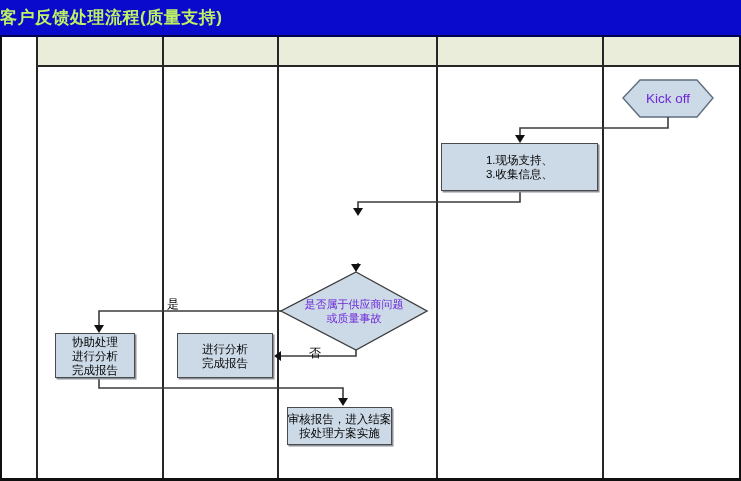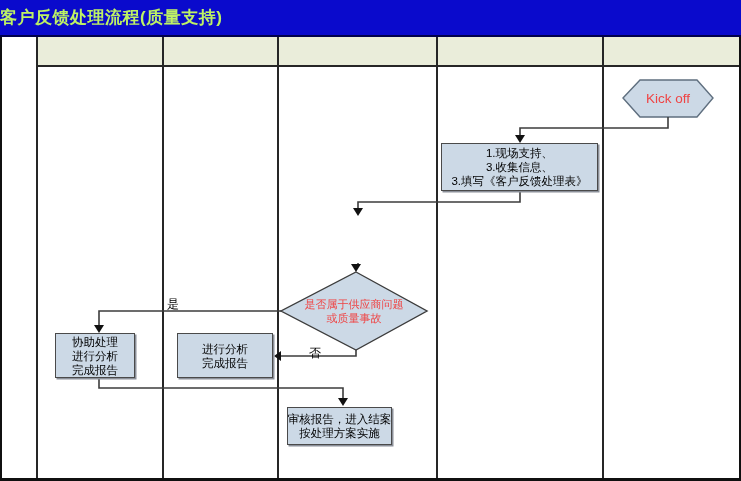--- a/index.html
+++ b/index.html
@@ -28,21 +28,21 @@
   .edge{position:absolute;background:#101010;}
   
   .node{
     position:absolute;box-sizing:border-box;background:#ccd9e6;
     border:1.5px solid #4a4a4a;box-shadow:1.5px 1.5px 0 #8b9099;
     display:flex;flex-direction:column;align-items:center;justify-content:center;
     color:#000;font-size:11.5px;line-height:14px;text-align:right;
   }
   .node span{white-space:nowrap;}
   .overlay-label{
-    position:absolute;color:#ef4444;display:flex;flex-direction:column;
+    position:absolute;color:#6d28d9;display:flex;flex-direction:column;
     align-items:center;justify-content:center;text-align:center;
   }
   .overlay-label span{white-space:nowrap;}
   .edge-label{position:absolute;color:#000;font-size:12px;line-height:13px;}
   svg.flow{position:absolute;left:0;top:0;pointer-events:none;}
 </style>
 </head>
 <body>
 
 <div class="stage">
@@ -88,21 +88,20 @@
     </g>
   </svg>
 
   <div class="overlay-label" style="left:623px;top:80px;width:90px;height:37px;font-size:13.5px;">
     <span>Kick off</span>
   </div>
 
   <div class="node" style="left:441px;top:143px;width:157px;height:48px;">
     <span>1.现场支持、</span>
     <span>3.收集信息、</span>
-    <span>3.填写《客户反馈处理表》</span>
   </div>
 
 
   <div class="node" style="left:55px;top:333px;width:80px;height:45px;">
     <span>协助处理</span>
     <span>进行分析</span>
     <span>完成报告</span>
   </div>
 
   <div class="node" style="left:177px;top:333px;width:96px;height:45px;">

